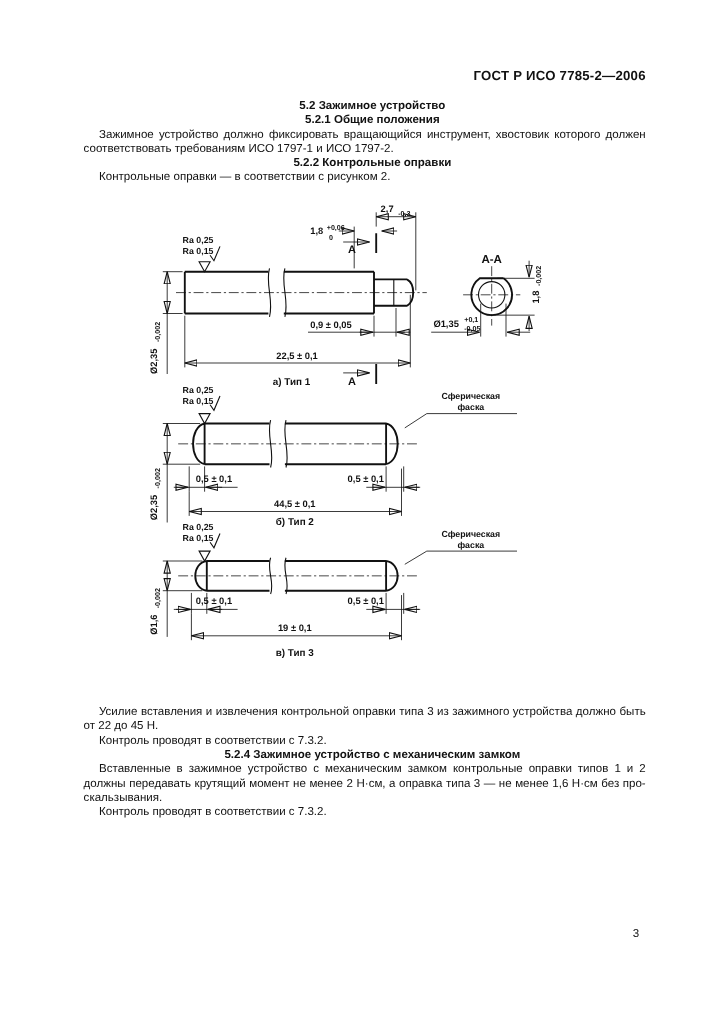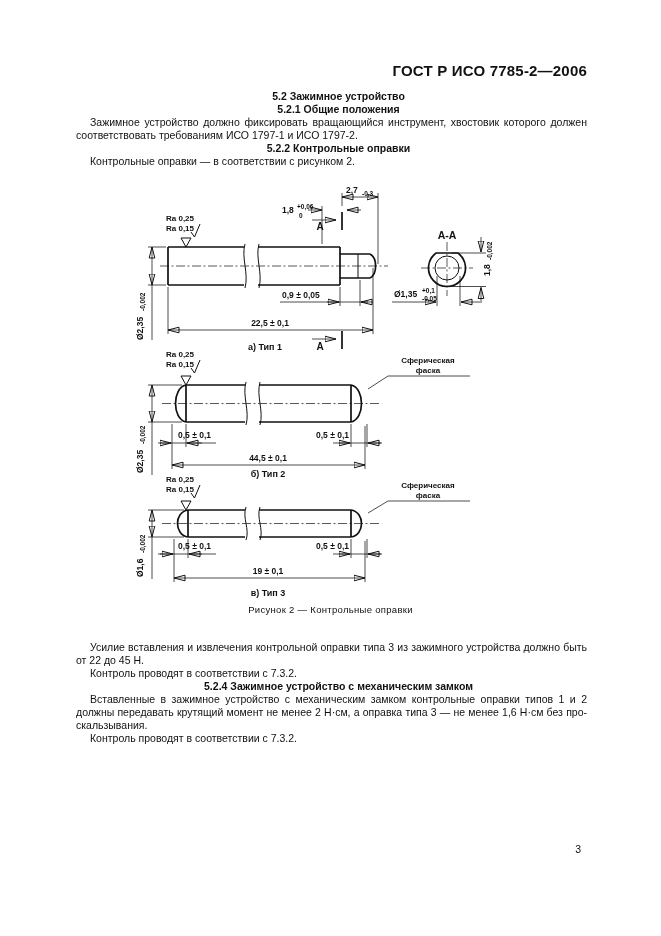--- a/index.html
+++ b/index.html
@@ -1,18 +1,18 @@
 <!DOCTYPE html>
 <html><head>
 <meta charset="utf-8">
 <style>
   html,body{margin:0;padding:0;background:#e8e8e8}
   .page{position:relative;width:661px;height:936px;background:#ffffff;margin:0 auto;
         font-family:"Liberation Sans",sans-serif;color:#111;overflow:hidden}
-  .header{position:absolute;top:62px;right:74px;font-size:15px;font-weight:bold;letter-spacing:.2px}
+  .header{position:absolute;top:62px;right:74px;font-size:12px;font-weight:bold;letter-spacing:.2px}
   .tb{position:absolute;left:76px;width:511px;font-size:10.5px;line-height:13px;text-align:justify}
   .tb p{margin:0;text-indent:14px}
   .tb p.h{font-weight:bold;text-align:center}
   .tb1{top:90px}
   .tb2{top:641px}
   .figcaption{position:absolute;top:604px;left:0;width:661px;text-align:center;font-size:9.5px;letter-spacing:.3px}
   .pageno{position:absolute;top:843px;right:80px;font-size:10.5px}
   svg.fig{position:absolute;top:180px;left:130px}
   svg text{fill:#111;font-family:"Liberation Sans",sans-serif;font-weight:bold}
   .dim{font-size:8.5px}
@@ -222,21 +222,20 @@
       <g>
         <path class="thin" d="M54,330 H18 M54,357 H18 M22,357 V399"></path>
         <line class="thin" x1="22" y1="330" x2="22" y2="357" marker-start="url(#arr)" marker-end="url(#arr)"></line>
         <text class="dim" transform="rotate(-90 13 397)" x="13" y="397">Ø1,6</text>
         <text class="tol" transform="rotate(-90 15 373)" x="15" y="373">-0,002</text>
       </g>
       <text class="cap mid" x="138" y="416">в) Тип 3</text>
     </g>
   </svg>
 
-  <div class="figcaption">Рисунок 2 — Контрольные оправки</div>
 
   <div class="tb tb2">
     <p>Усилие вставления и извлечения контрольной оправки типа 3 из зажимного устройства должно быть от 22 до 45 Н.</p>
     <p>Контроль проводят в соответствии с 7.3.2.</p>
     <p class="h">5.2.4 Зажимное устройство с механическим замком</p>
     <p>Вставленные в зажимное устройство с механическим замком контрольные оправки типов 1 и 2 должны передавать крутящий момент не менее 2 Н·см, а оправка типа 3 — не менее 1,6 Н·см без про­скальзывания.</p>
     <p>Контроль проводят в соответствии с 7.3.2.</p>
   </div>
 
   <div class="pageno">3</div>

